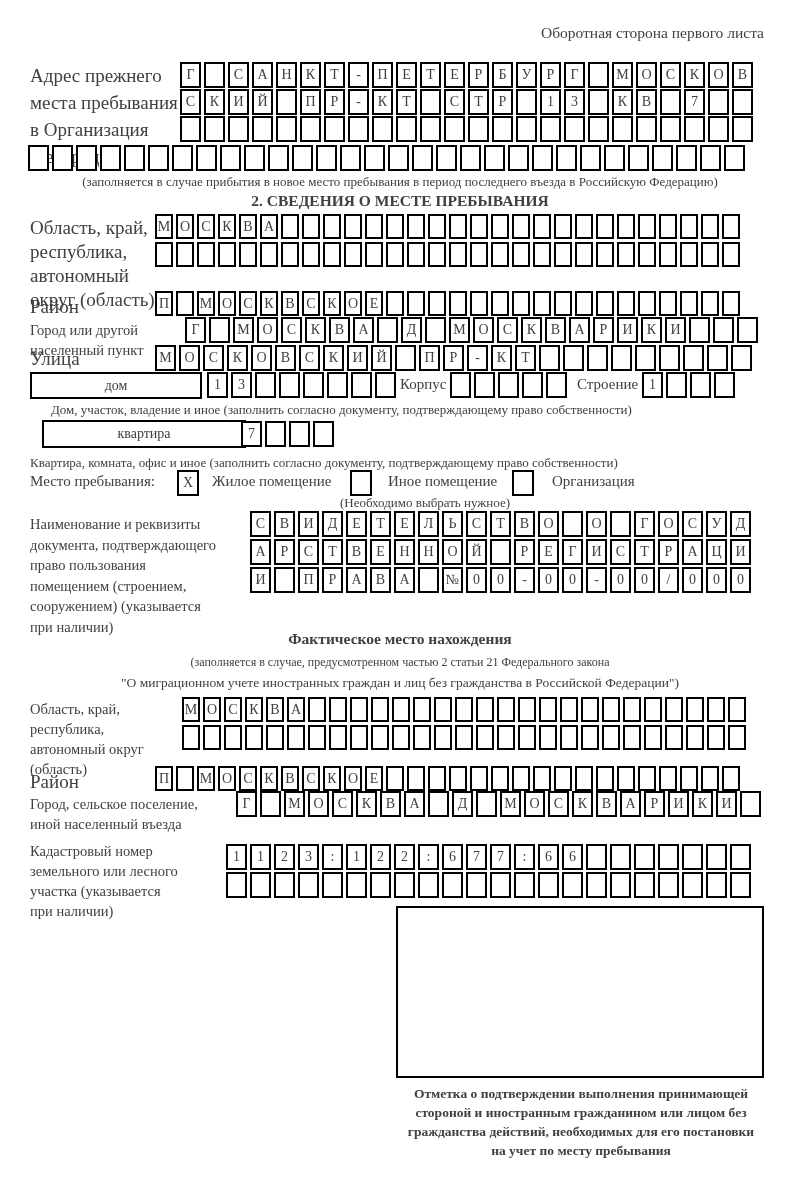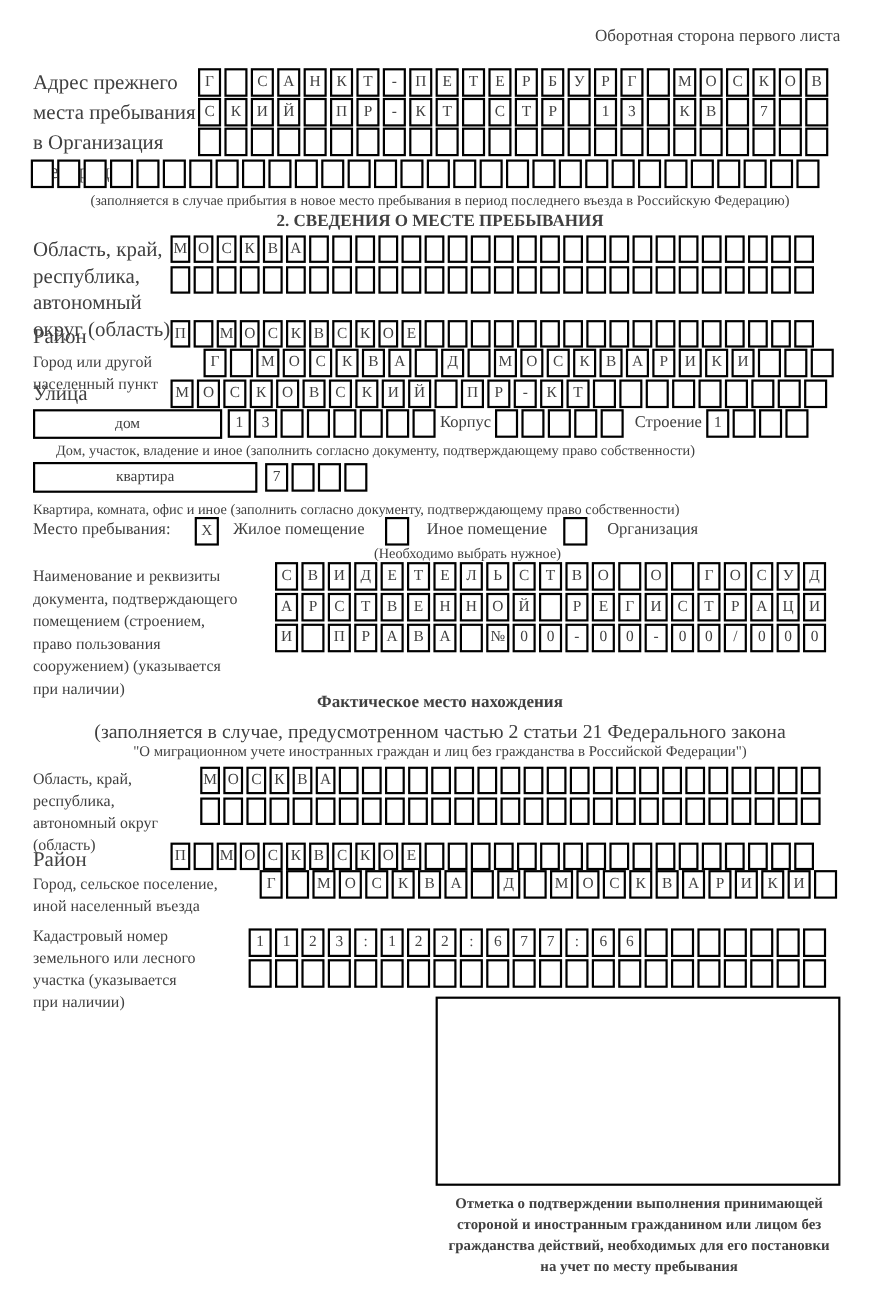--- a/index.html
+++ b/index.html
@@ -332,43 +332,43 @@
     </div>
   <div class="abs optlbl" style="left:577px;top:376px;">Строение</div>
   <div class="abs boxrow" style="left:642px;top:372px;">
       <span class="cell">1</span>
       <span class="cell"></span>
       <span class="cell"></span>
       <span class="cell"></span>
     </div>
   <div class="abs note" style="left:30px;top:402px;margin-left:21px;">Дом, участок, владение и иное (заполнить согласно документу, подтверждающему право собственности)</div>
 
-  <div class="abs labelbox" style="left:30px;top:420px;width:204px;height:28px;text-align:center;">квартира</div>
+  <div class="abs labelbox" style="left:42px;top:420px;width:204px;height:28px;text-align:center;">квартира</div>
   <div class="abs boxrow" style="left:241px;top:421px;">
       <span class="cell">7</span>
       <span class="cell"></span>
       <span class="cell"></span>
       <span class="cell"></span>
     </div>
   <div class="abs note" style="left:30px;top:455px;">Квартира, комната, офис и иное (заполнить согласно документу, подтверждающему право собственности)</div>
 
   <div class="abs optlbl" style="left:30px;top:473px;">Место пребывания:</div>
   <div class="abs chk" style="left:177px;top:470px;">X</div>
   <div class="abs optlbl" style="left:212px;top:473px;">Жилое помещение</div>
   <div class="abs chk" style="left:350px;top:470px;"></div>
   <div class="abs optlbl" style="left:388px;top:473px;">Иное помещение</div>
   <div class="abs chk" style="left:512px;top:470px;"></div>
   <div class="abs optlbl" style="left:552px;top:473px;">Организация</div>
   <div class="abs note" style="left:300px;top:495px;width:250px;text-align:center;">(Необходимо выбрать нужное)</div>
 
   <div class="abs lbl doc" style="left:30px;top:514px;">
       <div>Наименование и реквизиты</div>
       <div>документа, подтверждающего</div>
+      <div>право пользования</div>
       <div>помещением (строением,</div>
-      <div>право пользования</div>
       <div>сооружением) (указывается</div>
       <div>при наличии)</div>
     </div>
   <div class="abs boxrow" style="left:250px;top:511px;">
       <span class="cell">С</span>
       <span class="cell">В</span>
       <span class="cell">И</span>
       <span class="cell">Д</span>
       <span class="cell">Е</span>
       <span class="cell">Т</span>
@@ -429,21 +429,21 @@
       <span class="cell">-</span>
       <span class="cell">0</span>
       <span class="cell">0</span>
       <span class="cell">/</span>
       <span class="cell">0</span>
       <span class="cell">0</span>
       <span class="cell">0</span>
     </div>
 
   <div class="abs hdr center" style="top:630px;">Фактическое место нахождения</div>
-  <div class="abs note center" style="top:655px;font-size:18px;">(заполняется в случае, предусмотренном частью 2 статьи 21 Федерального закона</div>
+  <div class="abs note center" style="top:655px;font-size:12px;">(заполняется в случае, предусмотренном частью 2 статьи 21 Федерального закона</div>
   <div class="abs note center" style="top:675px;font-size:13.5px;">"О миграционном учете иностранных граждан и лиц без гражданства в Российской Федерации")</div>
 
   <div class="abs lbl tight" style="left:30px;top:699px;font-size:14.5px;">
       <div>Область, край,</div>
       <div>республика,</div>
       <div>автономный округ</div>
       <div>(область)</div>
     </div>
   <div class="abs boxrow sm" style="left:182px;top:697px;">
       <span class="cell">М</span>

